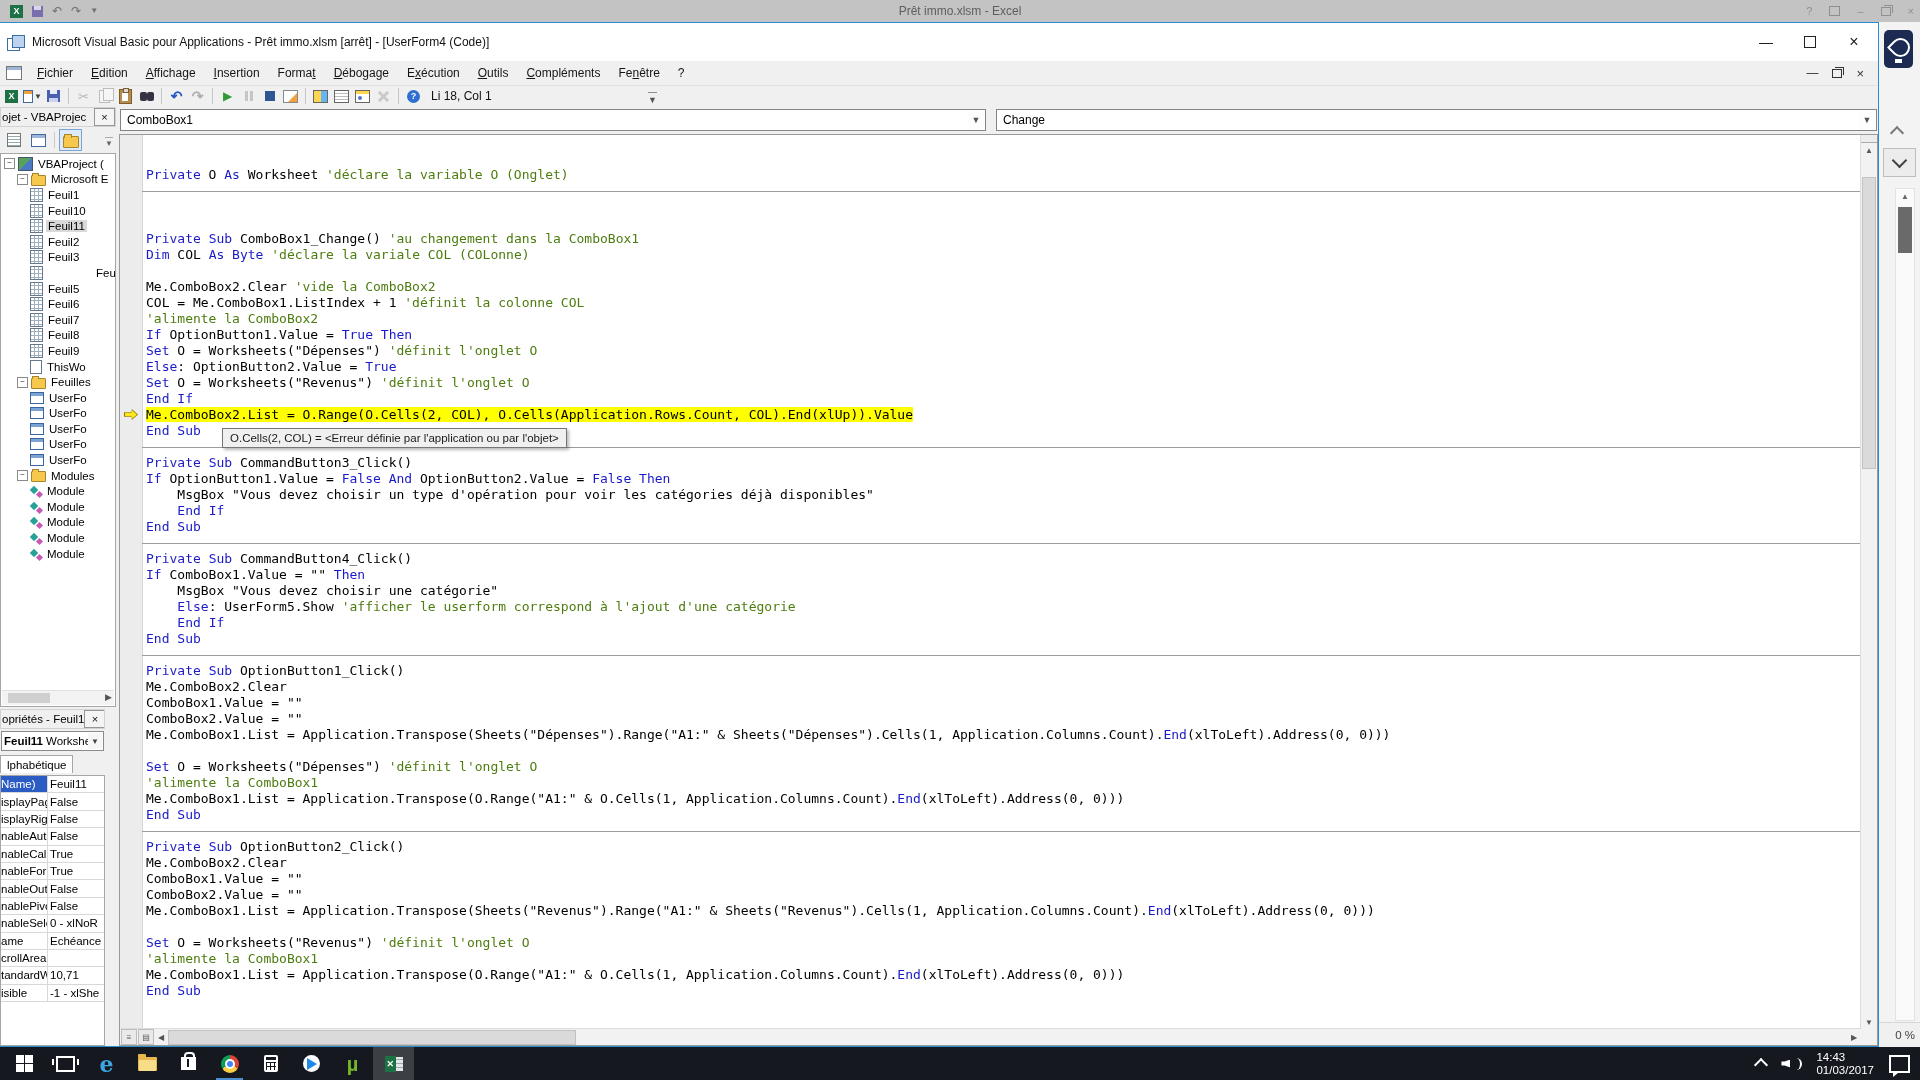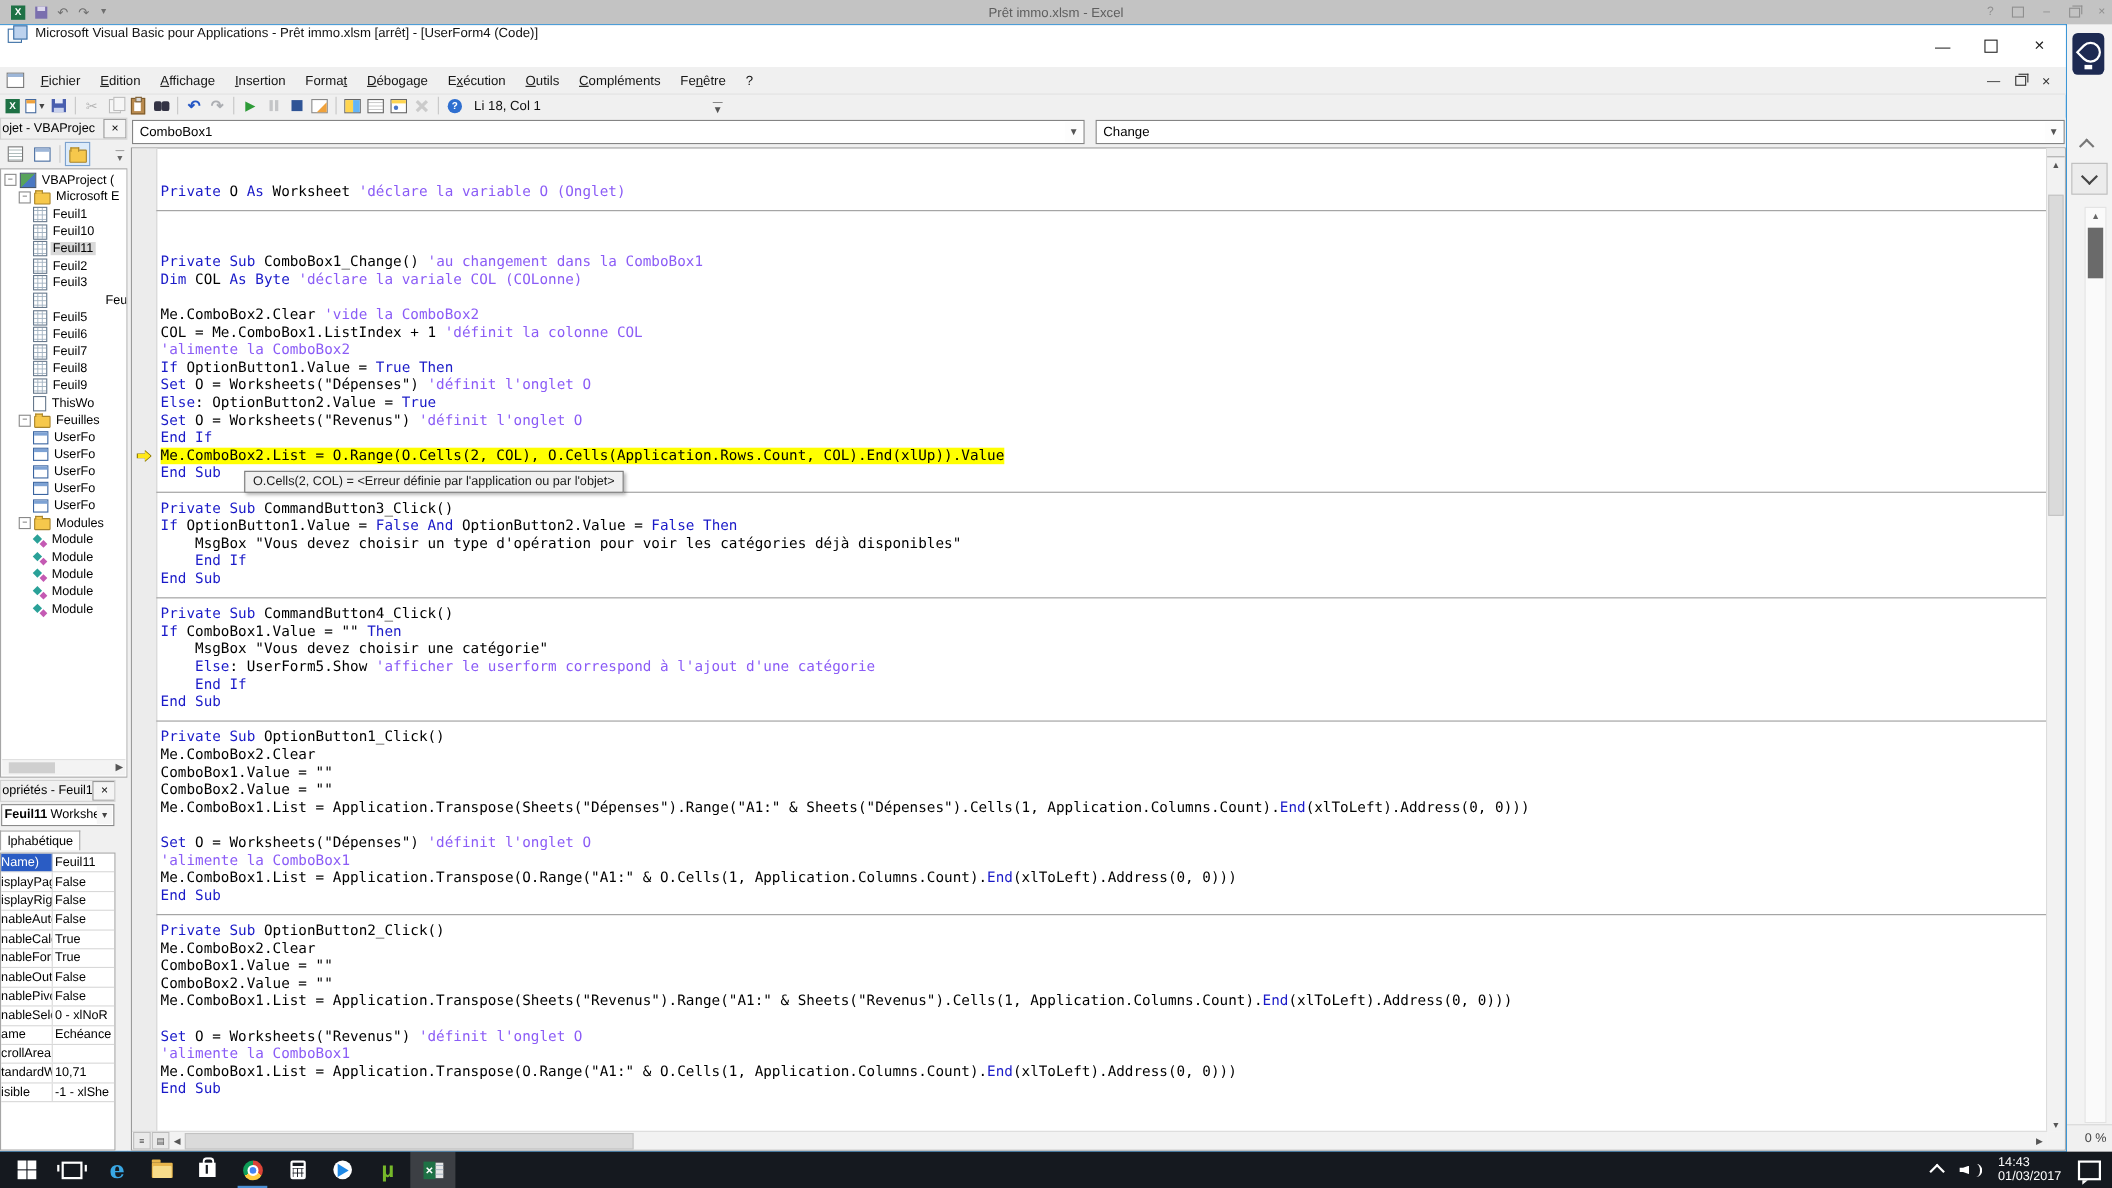--- a/index.html
+++ b/index.html
@@ -18,21 +18,21 @@
             font-size:12px;color:#5e5e5e}
   .ghosts{position:absolute;right:6px;top:0;height:22px;display:flex;align-items:center;gap:17px;color:#8f8f8f}
   .gh{font-size:11px;line-height:1}
   .gh-box{width:9px;height:8px;border:1px solid #8f8f8f}
   .gh-restore{width:8px;height:7px;border:1px solid #8f8f8f;position:relative}
   .gh-restore::before{content:"";position:absolute;left:2px;top:-3px;width:8px;height:7px;border-top:1px solid #8f8f8f;border-right:1px solid #8f8f8f}
 
   
   .vba{position:absolute;left:0;top:22px;width:1879px;height:1025px;background:#f0f0f0;box-sizing:border-box;
        border-top:1px solid #2a8dd4;border-right:1px solid #2a8dd4;border-bottom:1px solid #2a8dd4}
-  .vba-titlebar{position:absolute;left:0;top:0;right:0;height:38px;background:#fff;display:flex;align-items:flex-start}
+  .vba-titlebar{position:absolute;left:0;top:0;right:0;height:38px;background:#fff;display:flex;align-items:center}
   .vb-appicon{width:17px;height:15px;margin:0 8px 0 7px;position:relative}
   .vb-appicon::before{content:"";position:absolute;left:0;top:3px;width:11px;height:11px;background:#fdfdfd;border:1px solid #3a6ea5}
   .vb-appicon::after{content:"";position:absolute;left:5px;top:0;width:11px;height:11px;background:#bcd2ee;border:1px solid #3a6ea5}
   .vb-title{font-size:12px;color:#111}
   .win-btns{position:absolute;right:2px;top:0;height:38px;display:flex;align-items:center}
   .win-btn{width:44px;height:38px;display:flex;align-items:center;justify-content:center;color:#222}
   .wb-min{font-size:14px}
   .wb-max{width:10px;height:10px;border:1px solid #222}
   .wb-close{font-size:16px}
 
@@ -163,21 +163,21 @@
   .exec-arrow{position:absolute;left:4px;top:274px;width:14px;height:11px;background:#8a7500;
               clip-path:polygon(0 30%,55% 30%,55% 0,100% 50%,55% 100%,55% 70%,0 70%)}
   .exec-arrow::before{content:"";position:absolute;left:1px;top:1px;right:1px;bottom:1px;background:#ffe81a;
               clip-path:polygon(0 30%,55% 30%,55% 0,100% 50%,55% 100%,55% 70%,0 70%)}
   .code-content{position:absolute;left:22px;top:0;right:16px;bottom:16px;overflow:hidden;
                 padding:32px 0 0 4px;font-family:"DejaVu Sans Mono","Liberation Mono",monospace;font-size:13px;color:#000}
   .code-line{height:16px;line-height:16px;white-space:pre}
   .sep-row{height:16px;position:relative}
   .sep-row i{position:absolute;left:-4px;right:0;top:8px;border-top:1px solid #9c9c9c}
   .k{color:#1a1ac8}
-  .c{color:#8b5cf6}
+  .c{color:#4d7c0f}
   .hl-line{background:#ffff00;color:#000}
   .hl-line .k,.hl-line .c{color:#000}
 
   .tooltip{position:absolute;left:103px;top:321px;height:18px;display:flex;align-items:center;background:#f0f0f0;
            border:1px solid #767676;box-shadow:2px 2px 3px rgba(0,0,0,.28);font-size:11.5px;color:#1a1a1a;
            padding:0 7px;white-space:nowrap;z-index:6}
 
   .v-scroll{position:absolute;right:0;top:0;width:16px;bottom:16px;background:#f2f2f2;border-left:1px solid #dcdcdc}
   .v-scroll .split{height:7px;background:#ececec;border-bottom:1px solid #ababab}
   .v-scroll .sarr{height:14px;display:flex;align-items:center;justify-content:center;font-size:8px;color:#555}

